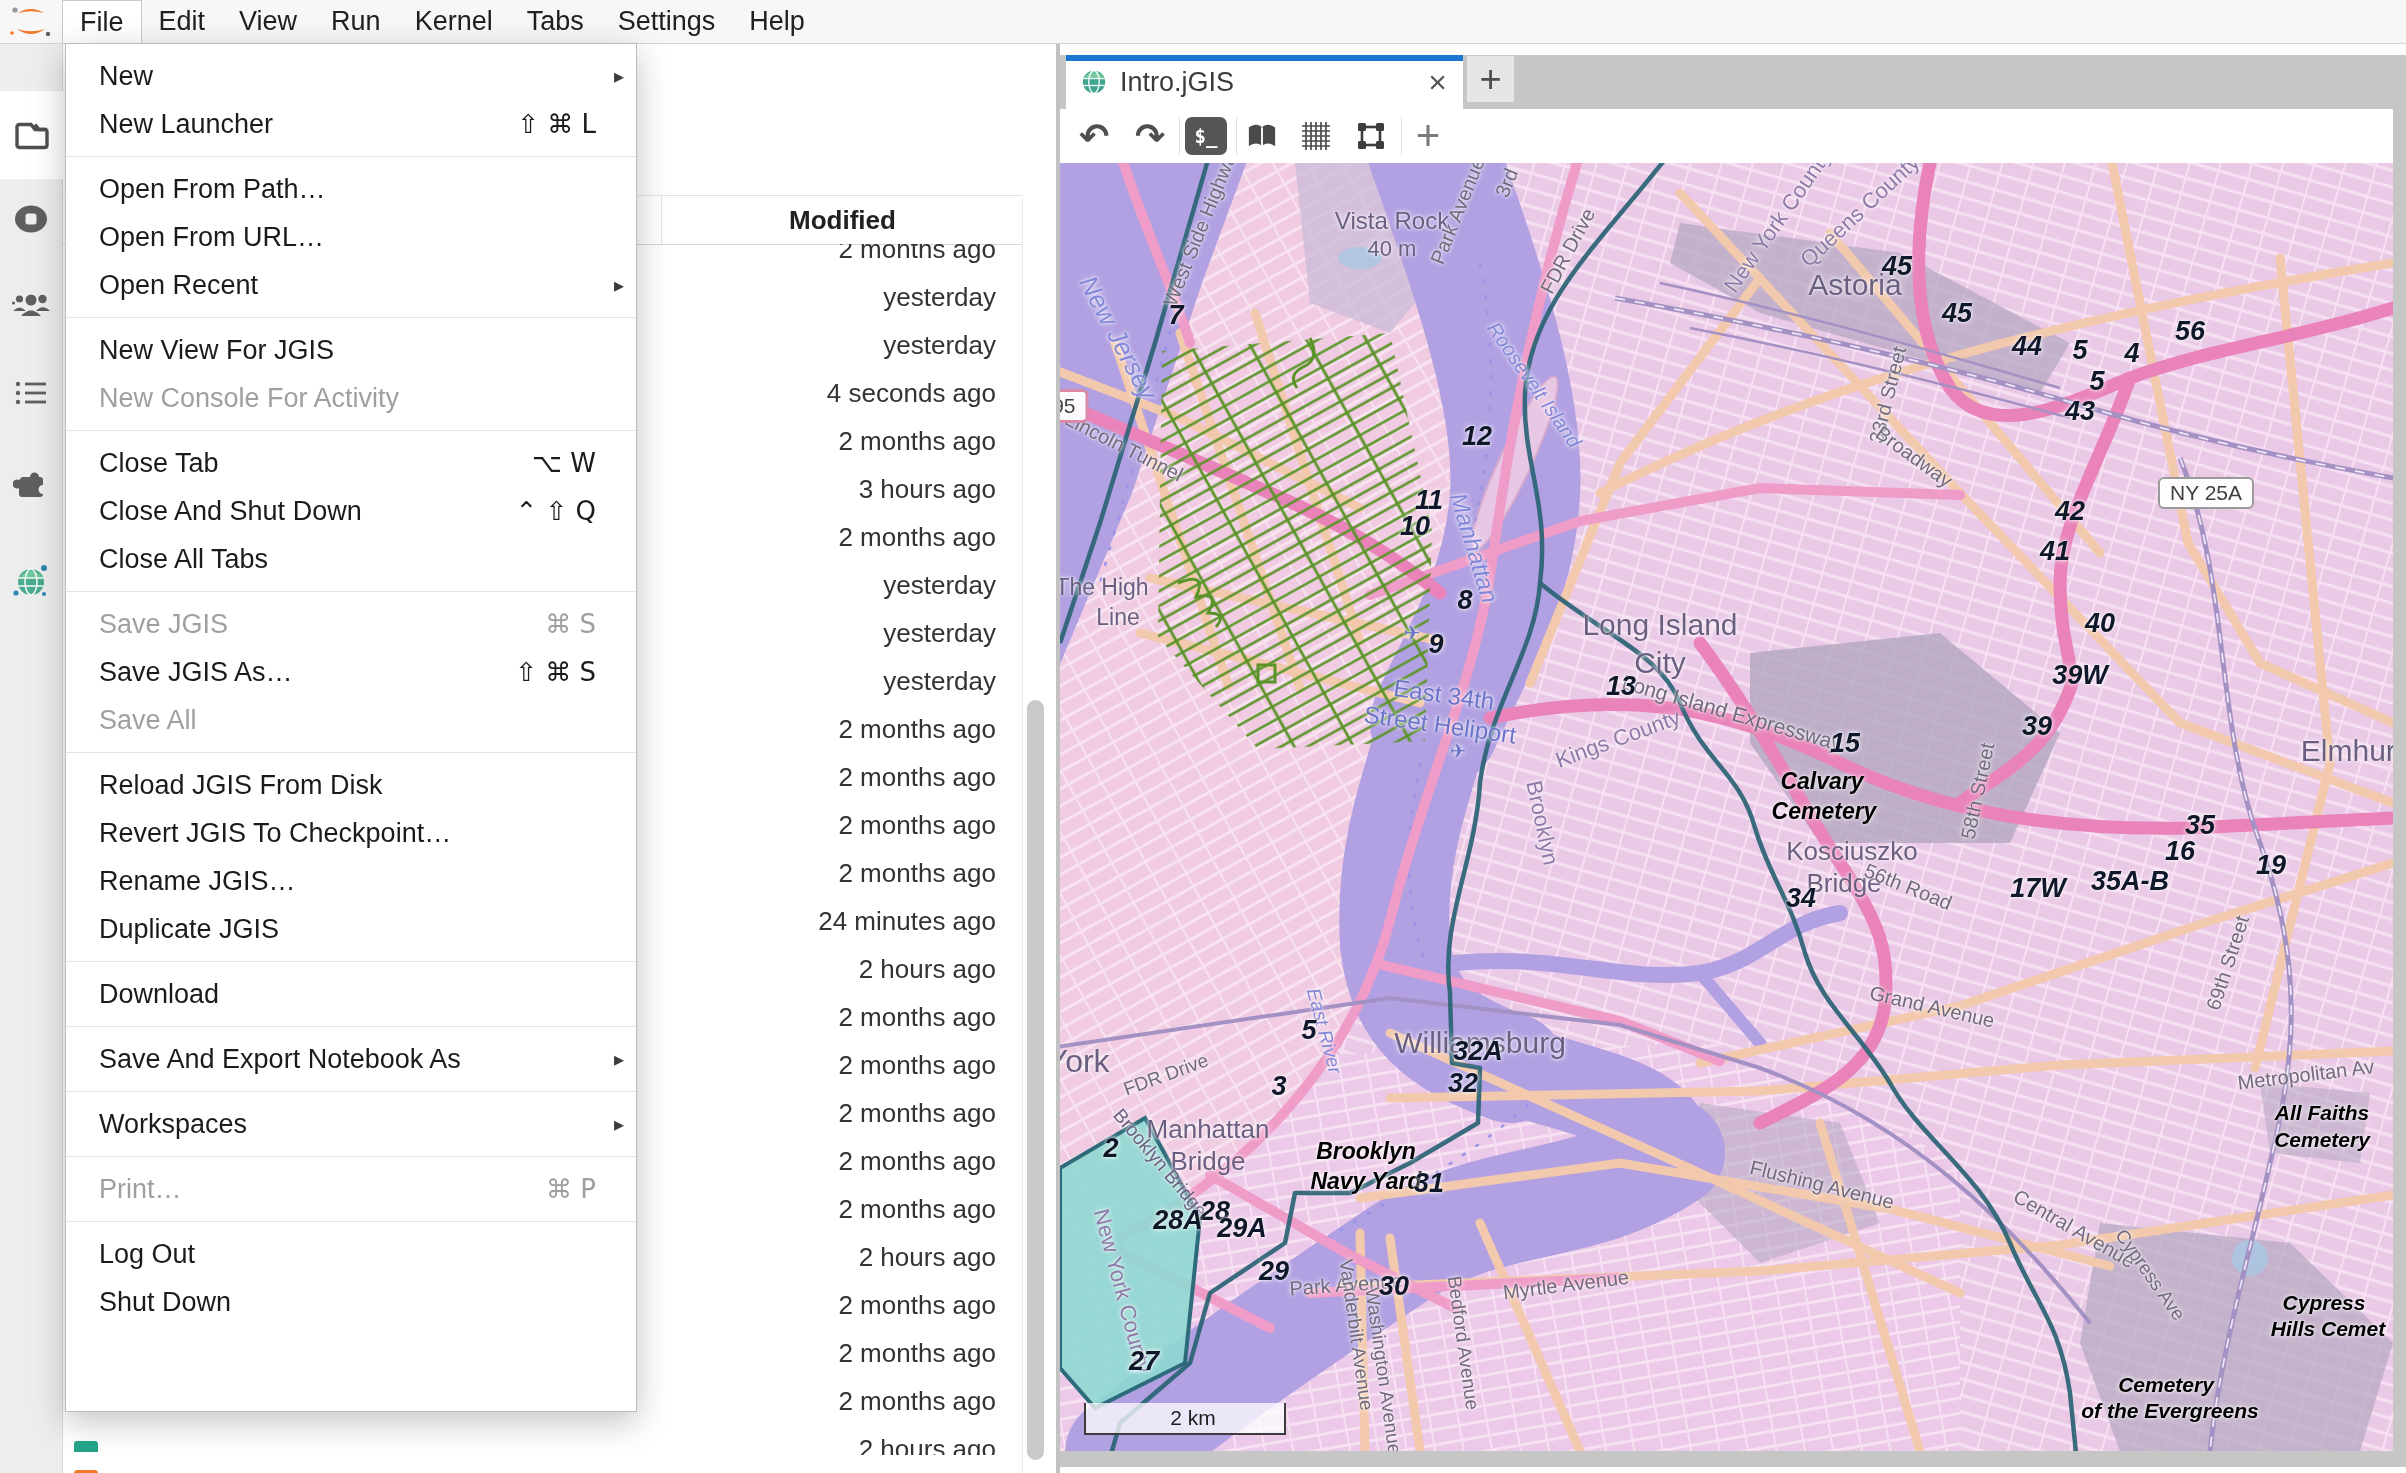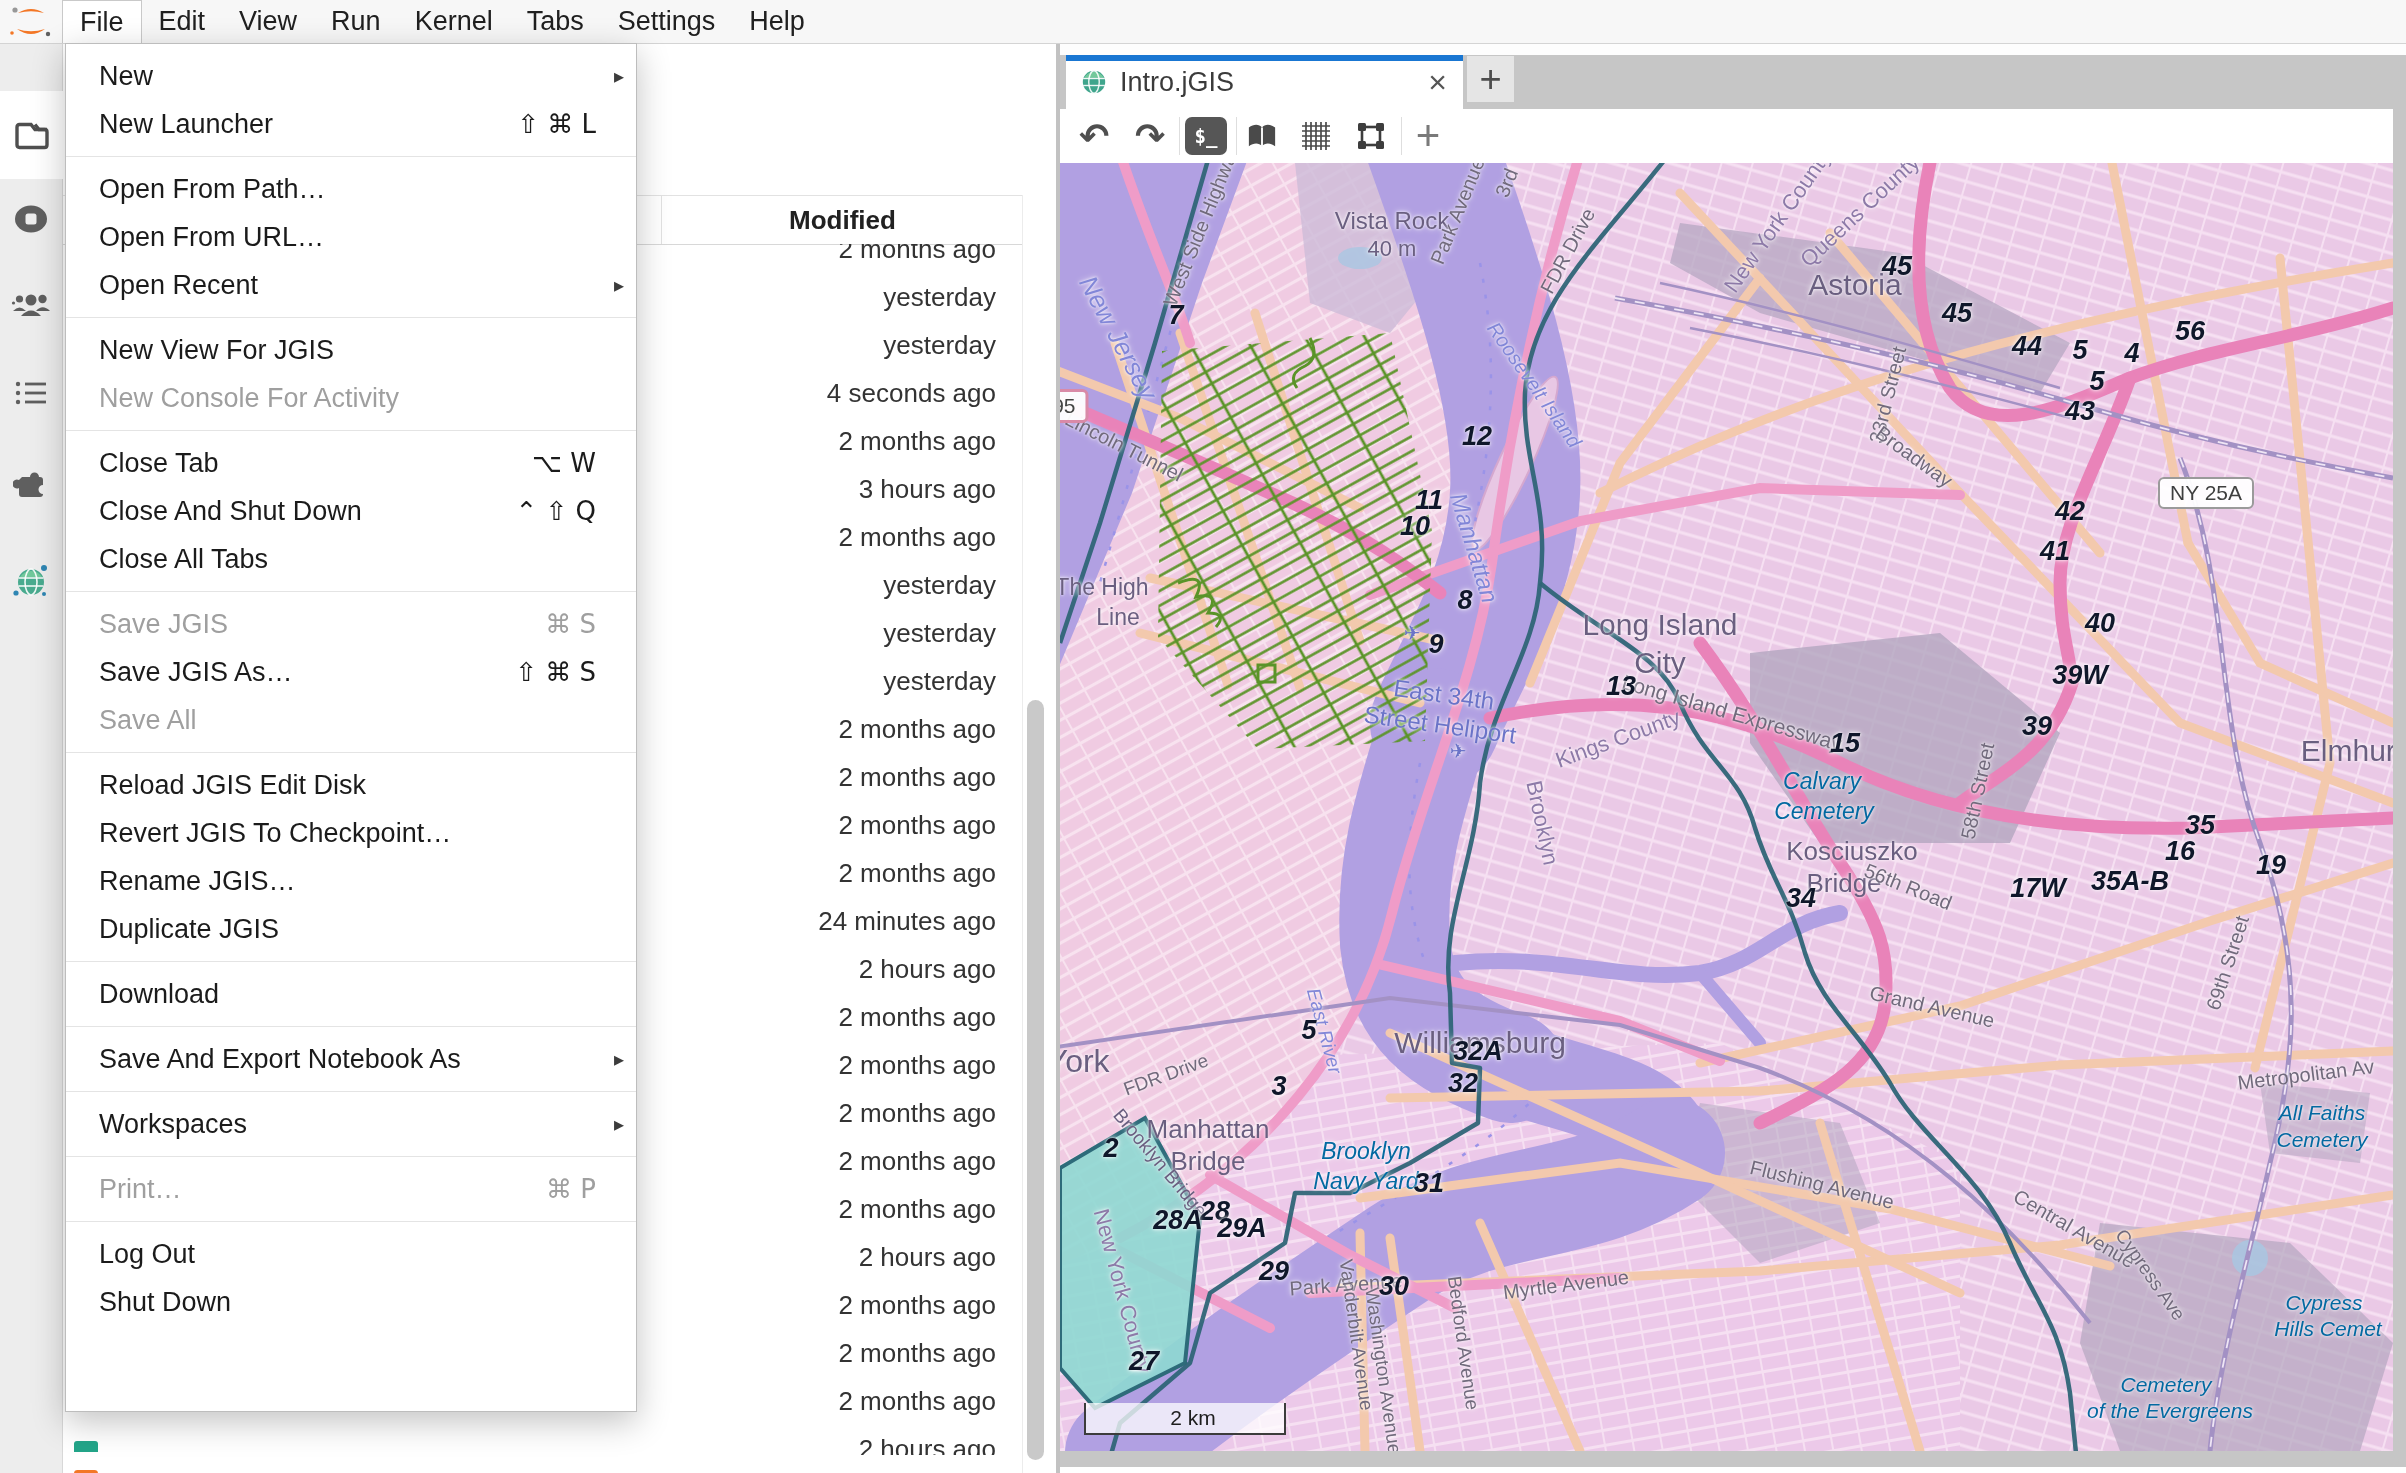--- a/index.html
+++ b/index.html
@@ -56,21 +56,21 @@
   .mapview{position:absolute;left:0;top:126px;width:1333px;height:1288px;overflow:hidden;background:var(--land,#eac9e6);}
   .map-svg{position:absolute;left:0;top:0;}
   .mlayer{position:absolute;left:0;top:0;width:100%;height:100%;pointer-events:none;}
   .mlabel,.mref,.mbox{position:absolute;white-space:nowrap;text-shadow:0 0 3px rgba(255,255,255,.95),0 0 6px rgba(255,255,255,.8);}
   .lp{color:#6a5f80;font-size:30px;}
   .lp2{color:#6a5f80;font-size:26px;}
   .lr{color:#716a7c;font-size:20px;}
   .lw{color:#8287d8;font-style:italic;font-size:22px;}
   .lw2{color:#6b74c8;font-size:24px;}
   .lb{color:#8d7aa8;font-size:22px;}
-  .lc{color:#0369a1;font-style:italic;font-size:23px;}
+  .lc{color:#000000;font-style:italic;font-size:23px;font-weight:bold;}
   .lpl{color:#6b74c8;font-size:20px;font-family:"DejaVu Sans",sans-serif;}
   .mref{color:#0f172a;font-size:27px;font-weight:bold;font-style:italic;}
   .mbox{background:rgba(255,255,255,.95);border-radius:6px;padding:2px 10px;font-size:21px;}
   .b495{border:3px solid #d98aa8;color:#b univers;color:#444;}
   .bny{border:2px solid #9a9a9a;color:#3f3f3f;}
   .scalebar{position:absolute;left:24px;top:1240px;width:182px;height:30px;background:rgba(255,255,255,.75);border:2px solid #3c3c3c;border-top:none;display:flex;align-items:center;justify-content:center;font-size:21px;color:#1d1d1d;padding-left:16px;}
 
   
   .filemenu{position:absolute;left:65px;top:43px;width:572px;height:1369px;background:#fff;border:1px solid #bdbdbd;box-shadow:0 10px 32px rgba(0,0,0,.24);z-index:60;padding:8px 0;box-sizing:border-box;}
   .mi{height:48px;display:flex;align-items:center;font-size:27px;color:#1b1b1b;position:relative;padding:0 14px 0 33px;}
@@ -651,21 +651,21 @@
         <span class="mi-label">Save JGIS As…</span>
         <span class="mi-short">⇧ ⌘ S</span>
         <span class="mi-sub"></span>
       </div>
       <div class="mi dis">
         <span class="mi-label">Save All</span>
         <span class="mi-short"></span>
         <span class="mi-sub"></span>
       </div>
       <div class="mi div">
-        <span class="mi-label">Reload JGIS Edit Disk</span>
+        <span class="mi-label">Reload JGIS From Disk</span>
         <span class="mi-short"></span>
         <span class="mi-sub"></span>
       </div>
       <div class="mi">
         <span class="mi-label">Revert JGIS To Checkpoint…</span>
         <span class="mi-short"></span>
         <span class="mi-sub"></span>
       </div>
       <div class="mi">
         <span class="mi-label">Rename JGIS…</span>

